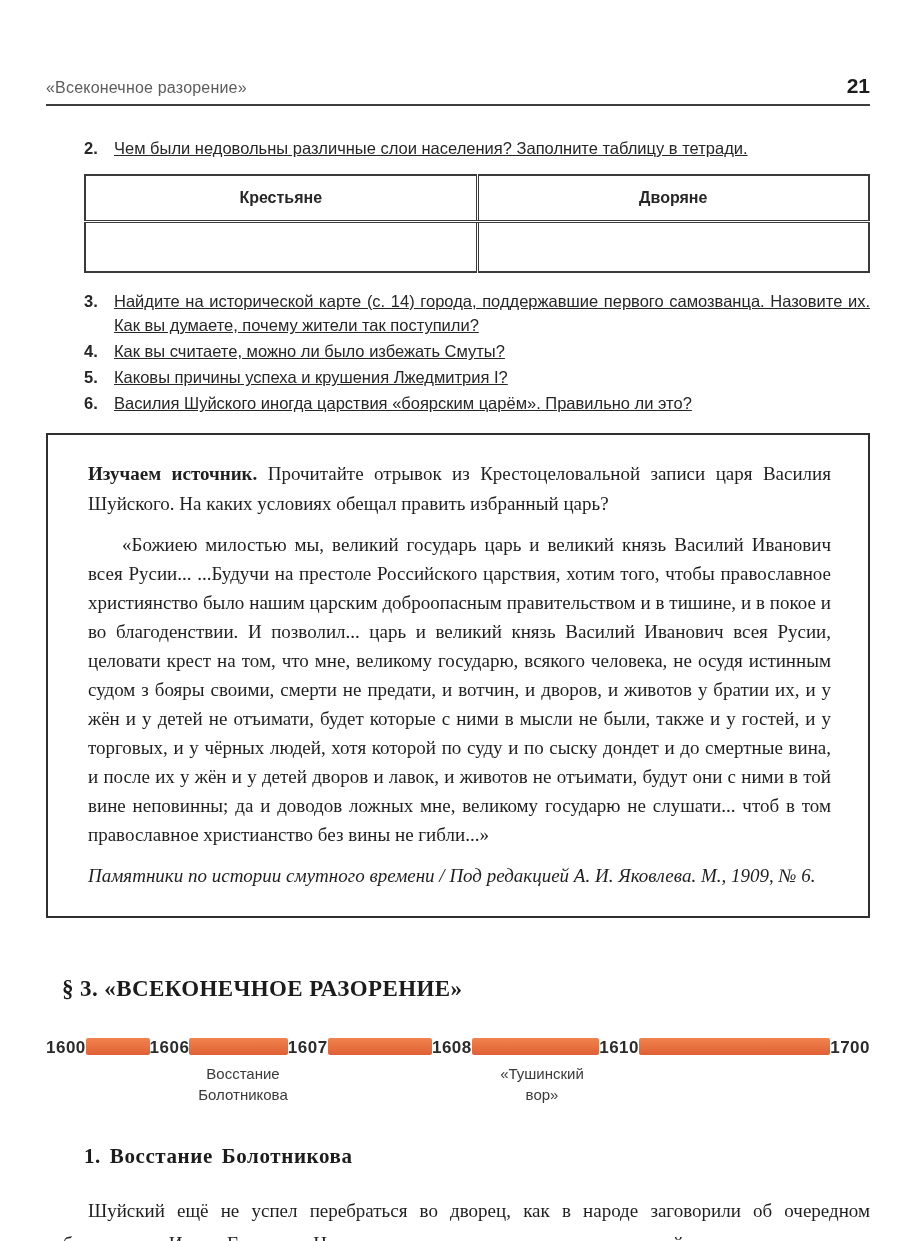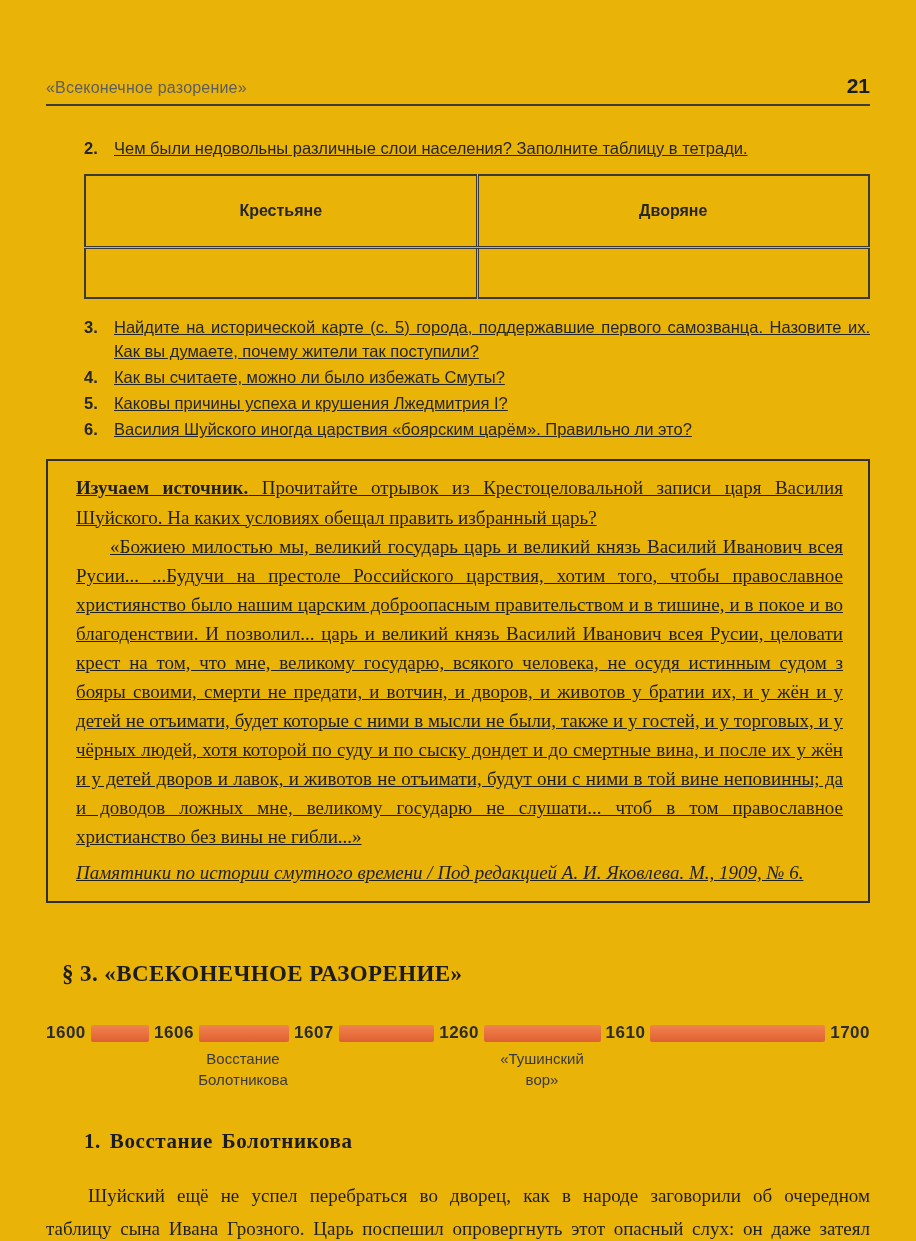--- a/index.html
+++ b/index.html
@@ -1,21 +1,21 @@
 <!DOCTYPE html>
 <html><head>
 <meta charset="utf-8">
 <style>
   html, body { margin: 0; padding: 0; background: #e9e9e7; }
   .page {
     position: relative;
     width: 916px;
     height: 1241px;
     margin: 0 auto;
-    background: #eab308;
+    background: #ffffff;
     color: #222;
     font-family: "Liberation Serif", serif;
     box-sizing: border-box;
     padding: 74px 46px 0 46px;
     overflow: hidden;
   }
 
   
   .runhead {
     display: flex;
@@ -47,38 +47,38 @@
     border-collapse: collapse;
     font-family: "Liberation Sans", sans-serif;
     font-size: 16px;
   }
   .answers-table th {
     border: 2px solid #3a3a3a;
     border-bottom: 3px double #3a3a3a;
     font-weight: bold;
     color: #262626;
     text-align: center;
-    padding: 26px 6px;
+    padding: 13px 6px;
   }
   .answers-table td {
     border: 2px solid #3a3a3a;
     height: 46px;
   }
   .answers-table th + th, .answers-table td + td { border-left: 3px double #3a3a3a; }
 
   
   .source-box {
     margin-top: 18px;
     border: 2px solid #2f2f2f;
     padding: 12px 25px 14px 28px;
     font-size: 19px;
     line-height: 1.53;
     color: #1f1f1f;
   }
-  .source-box p { margin: 0; text-align: justify; text-decoration: underline; }
+  .source-box p { margin: 12px; text-align: justify; }
   .source-box .intro b { font-weight: bold; }
   .source-box .quote { text-indent: 34px; }
   .source-box .citation {
     font-style: italic;
     margin-top: 7px;
     text-align: left;
   }
 
   
   .section-heading {
@@ -86,22 +86,21 @@
     font-size: 23px;
     font-weight: bold;
     letter-spacing: 0.4px;
     color: #1c1c1c;
   }
 
   
   .timeline { position: relative; margin-top: 36px; height: 78px; }
   .tl-row {
     display: flex;
-    align-items: center;
-    gap: 5px;
+    align-items: flex-start;
     width: 100%;
     font-family: "Liberation Sans", sans-serif;
     font-size: 17px;
     font-weight: bold;
     color: #2b2b2b;
   }
   .tl-year { flex: 0 0 auto; letter-spacing: 0.5px; }
   .tl-bar {
     height: 17px;
     border-radius: 2px;
@@ -173,21 +172,21 @@
       <tr>
         <td></td>
         <td></td>
       </tr>
     </tbody>
   </table>
 
   <div class="questions" style="margin-top:10px">
     <div class="q-item">
       <span class="q-num">3.</span>
-      <span class="q-text">Найдите на исторической карте (с. 5) города, поддержавшие первого самозванца. Назовите их. Как вы думаете, почему жители так поступили?</span>
+      <span class="q-text">Найдите на исторической карте (с. 14) города, поддержавшие первого самозванца. Назовите их. Как вы думаете, почему жители так поступили?</span>
     </div>
     <div class="q-item">
       <span class="q-num">4.</span>
       <span class="q-text">Как вы считаете, можно ли было избежать Смуты?</span>
     </div>
     <div class="q-item">
       <span class="q-num">5.</span>
       <span class="q-text">Каковы причины успеха и крушения Лжедмитрия I?</span>
     </div>
     <div class="q-item">
@@ -205,21 +204,21 @@
   <h1 class="section-heading">§ 3. «ВСЕКОНЕЧНОЕ РАЗОРЕНИЕ»</h1>
 
   <div class="timeline">
     <div class="tl-row">
       <span class="tl-year">1600</span>
       <div class="tl-bar b1"></div>
       <span class="tl-year">1606</span>
       <div class="tl-bar b2"></div>
       <span class="tl-year">1607</span>
       <div class="tl-bar b3"></div>
-      <span class="tl-year">1260</span>
+      <span class="tl-year">1608</span>
       <div class="tl-bar b4"></div>
       <span class="tl-year">1610</span>
       <div class="tl-bar b5"></div>
       <span class="tl-year">1700</span>
     </div>
     <div class="tl-caption c2">«Тушинский вор»</div>
     <div class="tl-caption c1">Восстание Болотникова</div>
   </div>
 
   <h2 class="subsection-heading">1. Восстание Болотникова</h2>

